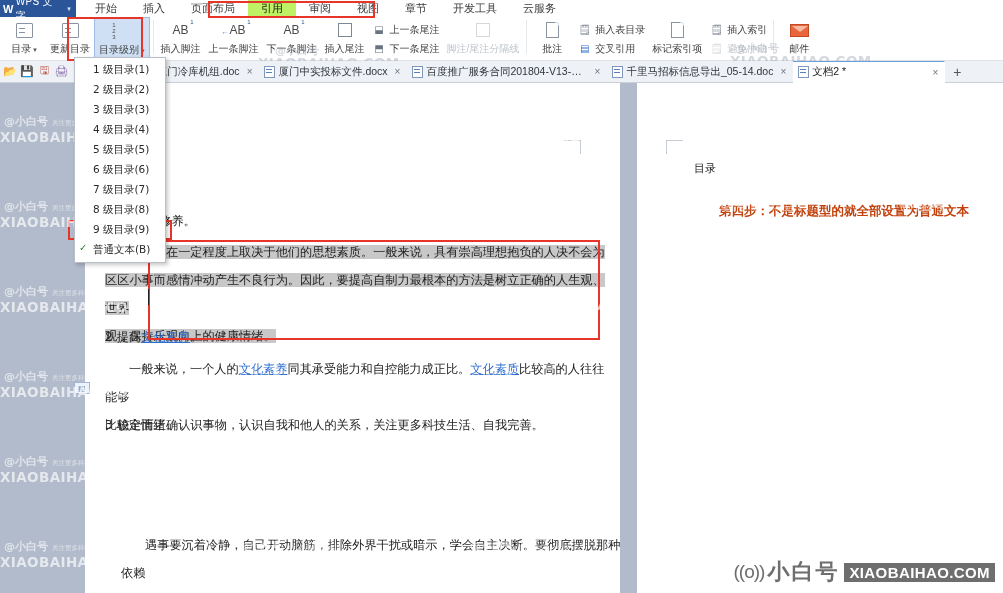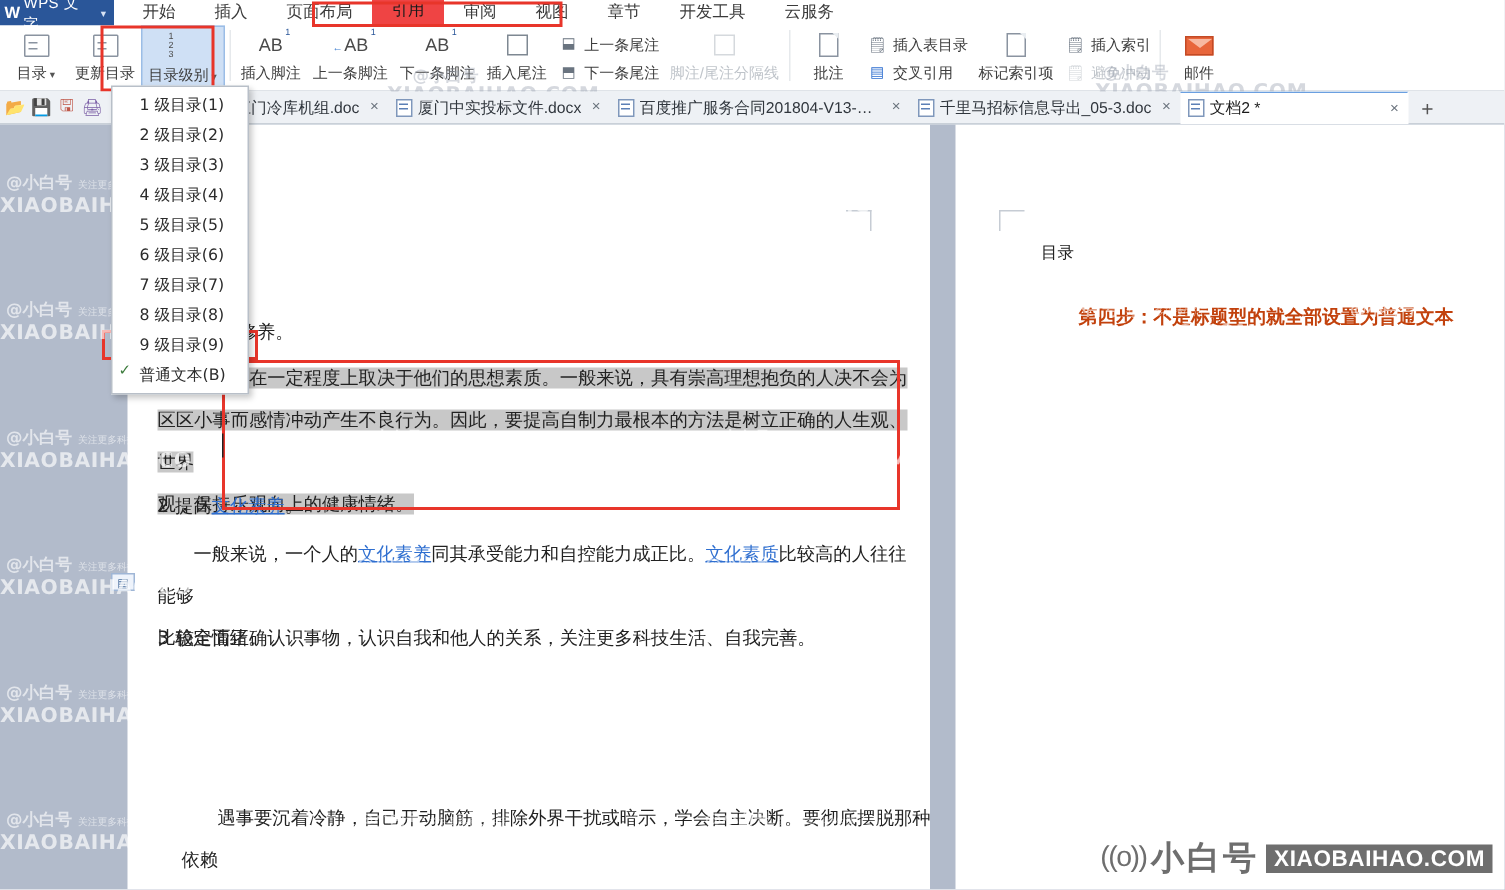--- a/index.html
+++ b/index.html
@@ -25,21 +25,21 @@
   .wps-logo .w { font-weight: bold; font-size: 11px; margin-right: 2px; }
   .menu-caret {
     width: 14px; height: 17px; background: #2a5699; color: #d8e3f5;
     font-size: 7px; display: flex; align-items: center; justify-content: center;
   }
   .menu-tabs { display: flex; align-items: center; height: 17px; margin-left: 6px; }
   .menu-tab {
     font-size: 11px; color: #3a3a3a; padding: 0 13px; height: 17px;
     line-height: 17px; white-space: nowrap; cursor: default;
   }
-  .menu-tab.active { color: #1a1a1a; background: #ef4444; font-family: Liberation Mono, monospace; }
+  .menu-tab.active { color: #1a1a1a; background: #bef264; }
 
   
   .ribbon {
     position: absolute; top: 17px; left: 0; width: 1003px; height: 44px;
     background: #ffffff; border-bottom: 1px solid #dfe3e8;
     display: flex; align-items: flex-start; padding-left: 2px;
   }
   .rb-btn {
     display: flex; flex-direction: column; align-items: center;
     justify-content: flex-start; min-width: 44px; height: 42px;
@@ -413,21 +413,21 @@
         <span class="tname">厦门中实投标文件.docx</span>
         <span class="tclose">×</span>
       </div>
       <div class="doc-tab">
         <span class="tico"></span>
         <span class="tname">百度推广服务合同201804-V13-（6000元）.doc</span>
         <span class="tclose">×</span>
       </div>
       <div class="doc-tab">
         <span class="tico"></span>
-        <span class="tname">千里马招标信息导出_05-3.doc</span>
+        <span class="tname">千里马招标信息导出_05-14.doc</span>
         <span class="tclose">×</span>
       </div>
       <div class="doc-tab active" style="width:152px;">
         <span class="tico"></span>
         <span class="tname">文档2 *</span>
         <span class="tclose">×</span>
       </div>
       <div class="tab-add">+</div>
     </div>
   </div>

